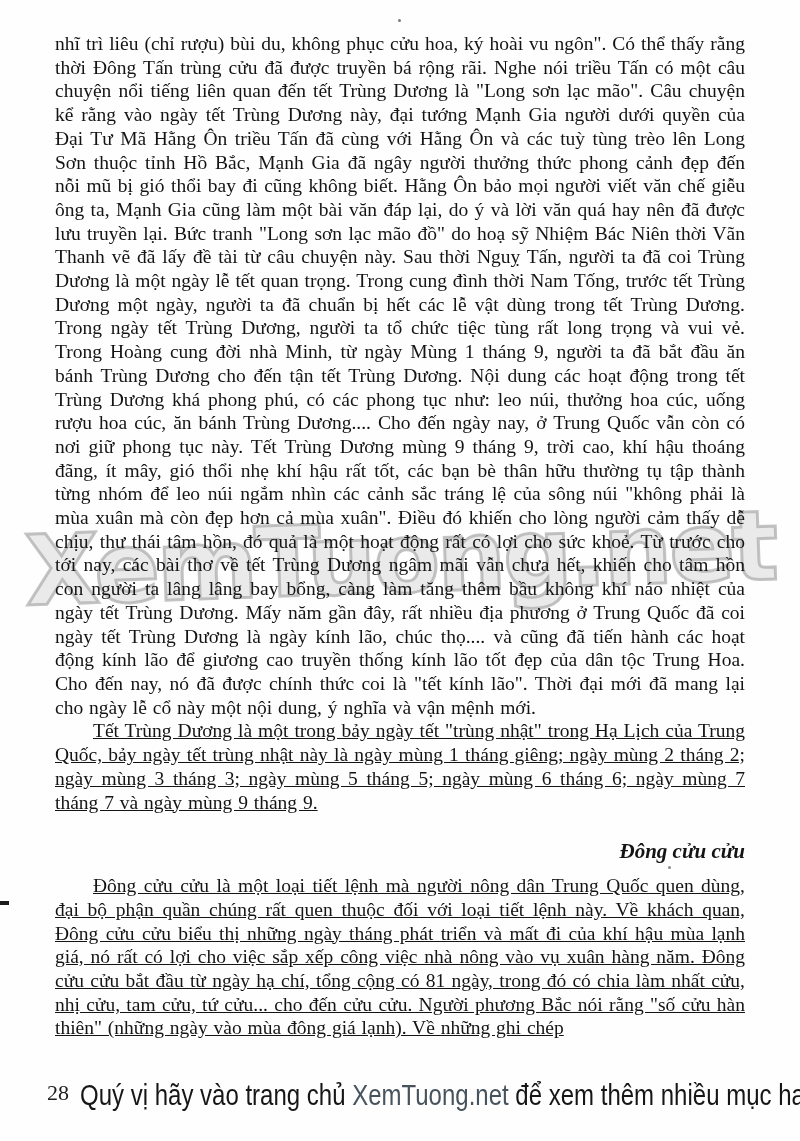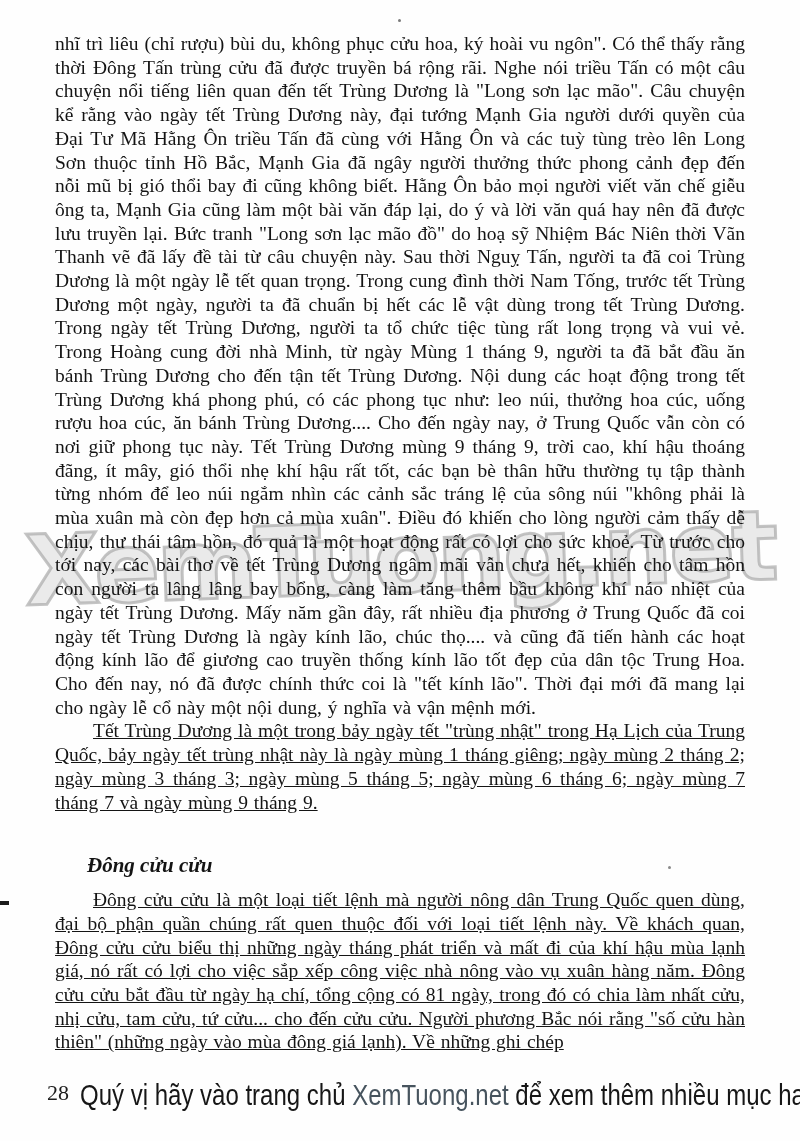--- a/index.html
+++ b/index.html
@@ -43,26 +43,27 @@
   }
   .content p {
     margin: 0;
     font-size: 19.5px;
     line-height: 23.7px;
     text-align: justify;
     word-spacing: 1px;
   }
   .content p.indent { text-indent: 38px; text-decoration: underline; }
   h3.section-heading {
-    margin: 39px 0 11px 0;
+    margin: 25px 0 11px 0;
     padding-left: 32px;
     font-size: 21px;
     font-style: italic;
     font-weight: bold;
     line-height: 24px;
+    text-align: right;
   }
   
   .footer {
     position: absolute;
     top: 1078px;
     left: 0;
     width: 800px;
     z-index: 1;
     text-align: center;
     font-family: "Liberation Sans", sans-serif;

